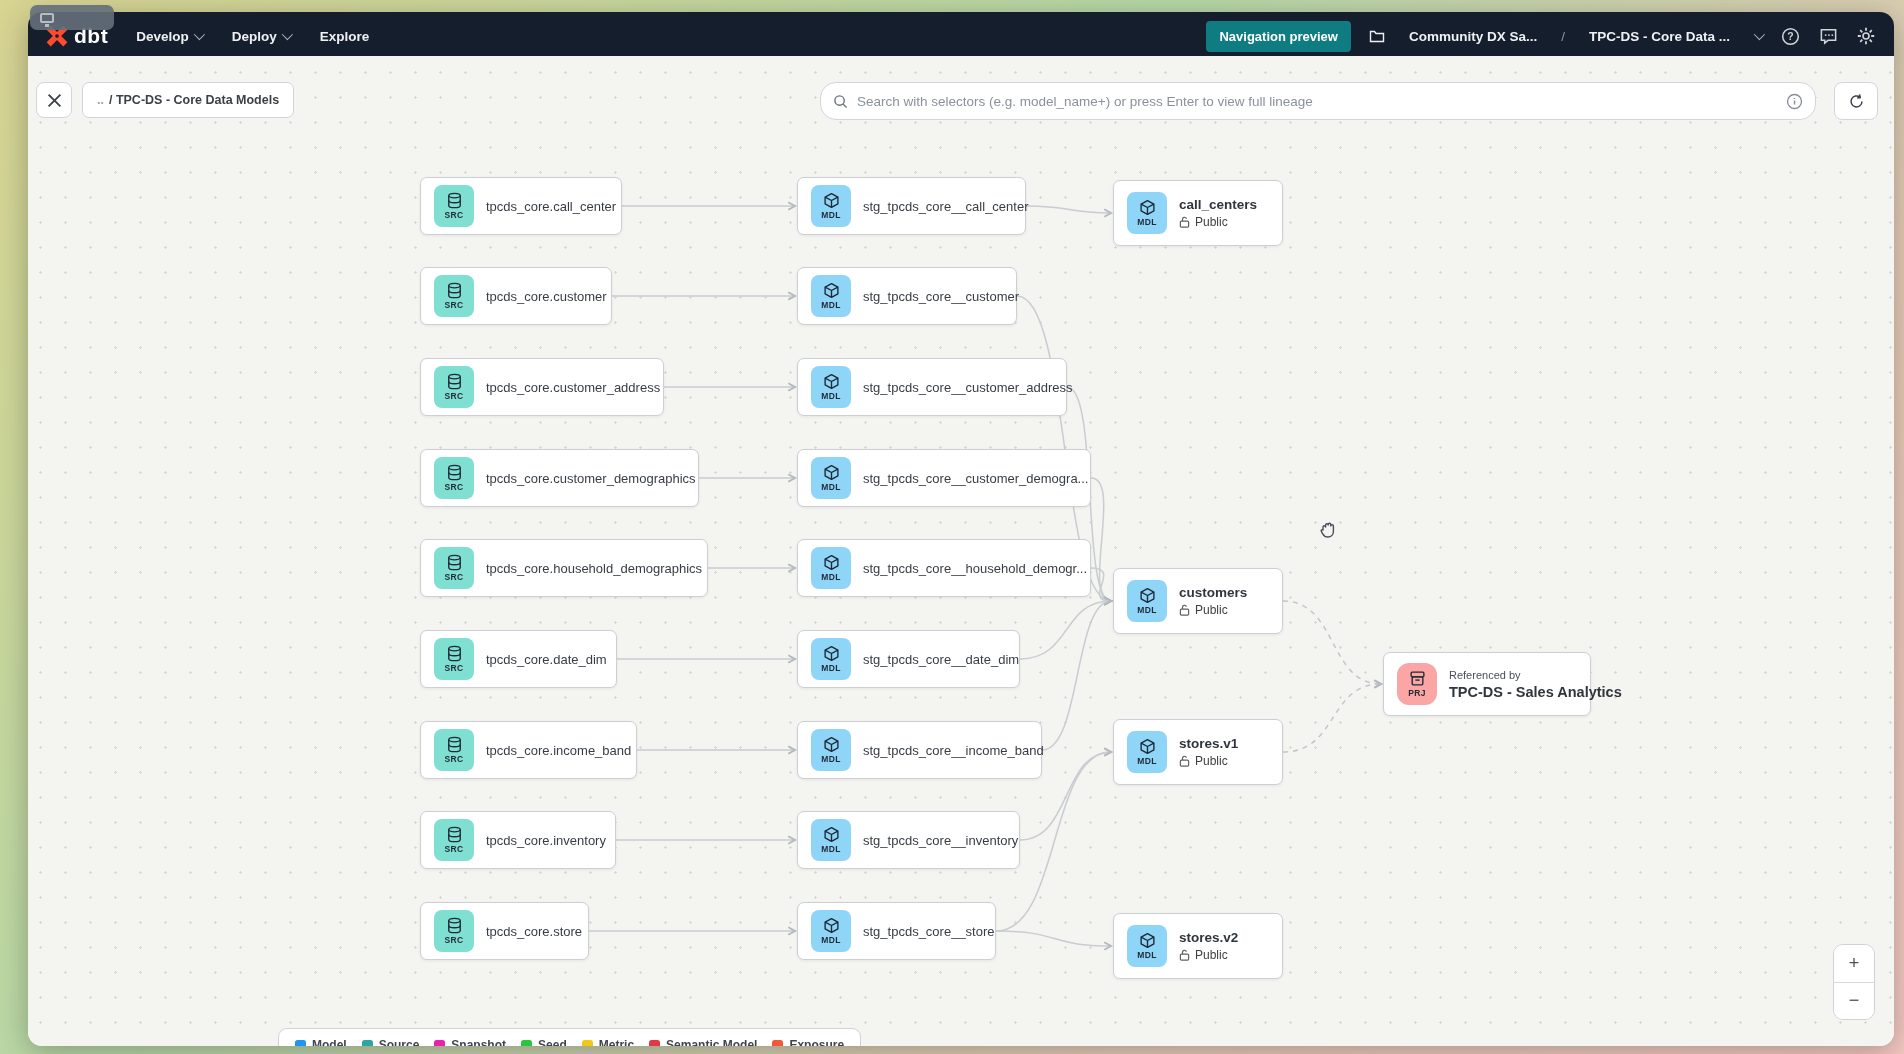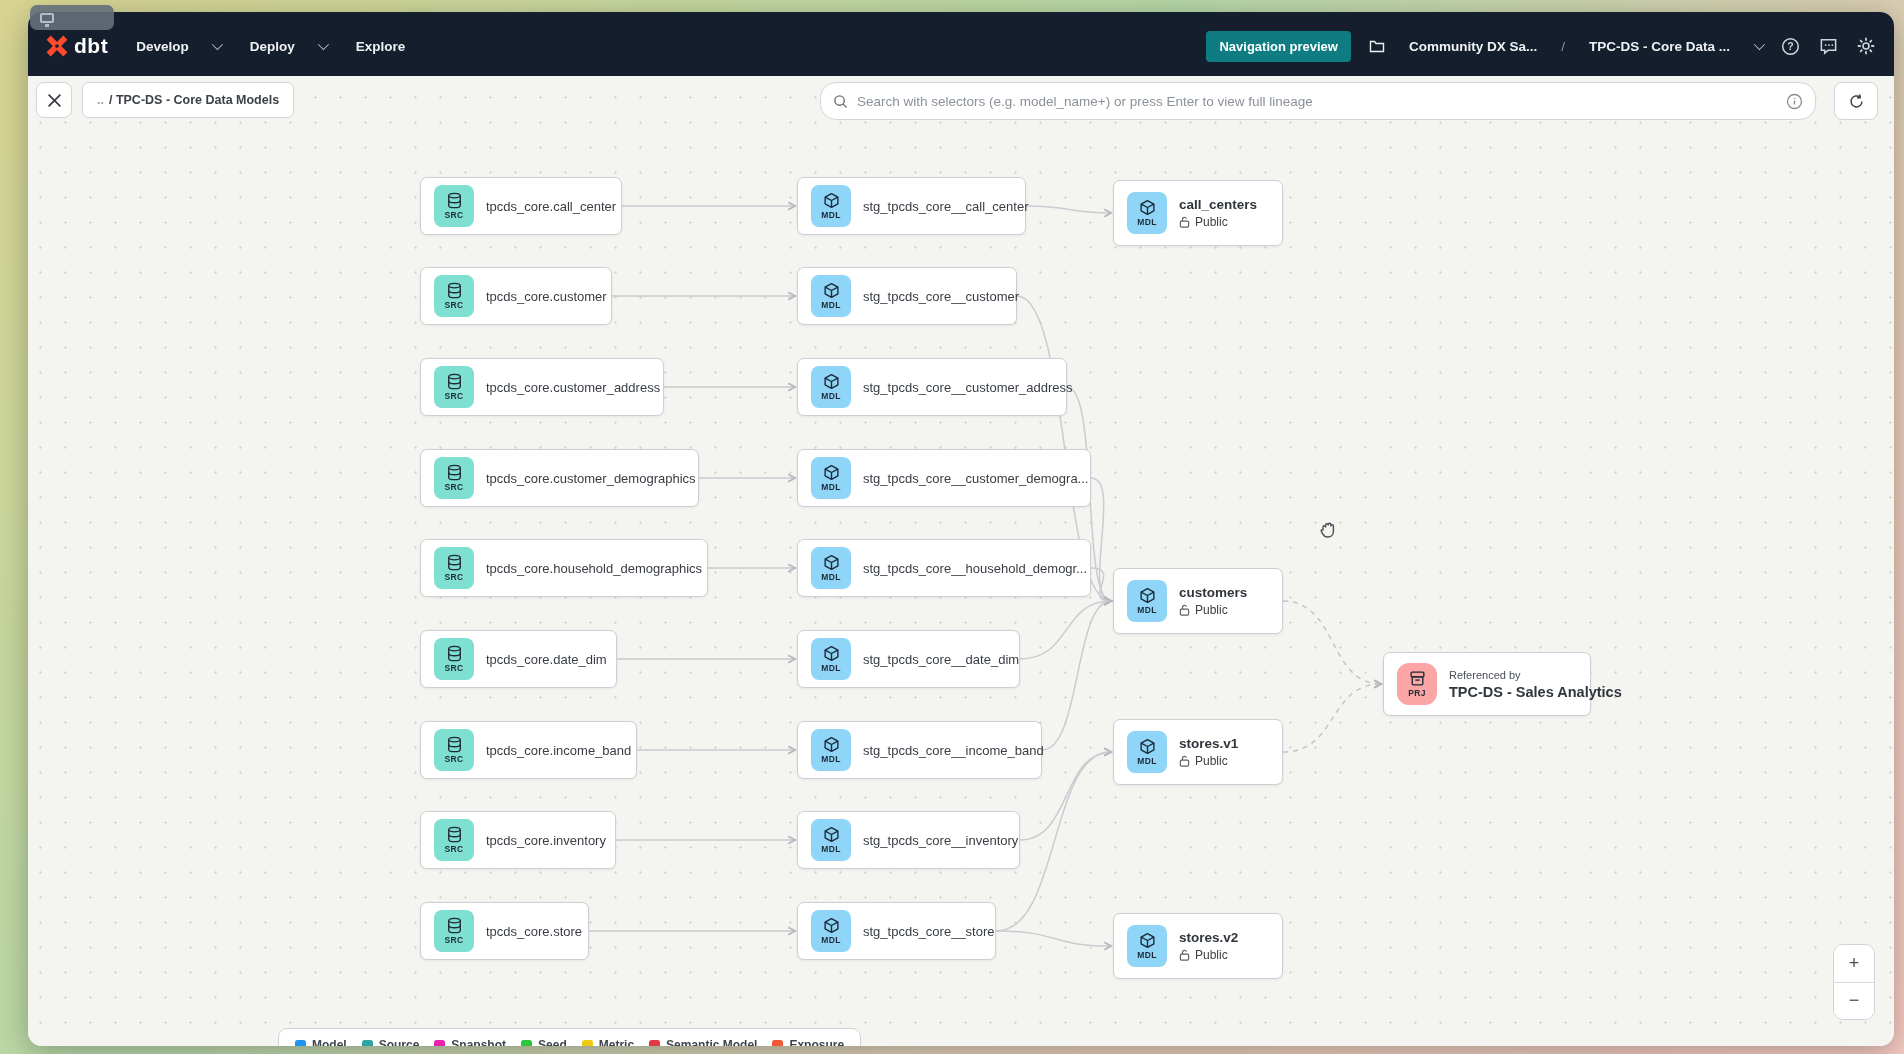--- a/index.html
+++ b/index.html
@@ -10,25 +10,25 @@
   
   .app-window { position:absolute; left:28px; top:12px; width:1866px; height:1034px;
     border-radius:14px; overflow:hidden; background:#f4f4f1; box-shadow:0 6px 30px rgba(40,40,40,.35); }
 
   .cast-tab { position:absolute; left:30px; top:5px; width:84px; height:25px; background:#65707b;
     border-radius:7px; opacity:.9; z-index:50; display:flex; align-items:center; padding-left:10px; }
   .cast-tab .mini-ic { width:14px; height:10px; border:2px solid #c9cfd5; border-radius:2px; position:relative; }
   .cast-tab .mini-ic:after { content:""; position:absolute; left:3px; top:9px; width:4px; height:3px; background:#c9cfd5; }
 
   
-  .navbar { height:64px; background:#151e2c; display:flex; align-items:center; padding:4px 18px 0 16px; position:relative; z-index:5; }
+  .navbar { height:44px; background:#151e2c; display:flex; align-items:center; padding:4px 18px 0 16px; position:relative; z-index:5; }
   .logo { display:flex; align-items:center; gap:4px; margin-right:28px; }
   .logo-word { color:#fff; font-size:21px; font-weight:bold; letter-spacing:.5px; }
   .nav-menu { display:flex; align-items:center; gap:30px; }
-  .nav-item { color:#eef1f4; font-size:13.5px; font-weight:bold; display:flex; align-items:center; gap:23px; cursor:pointer; }
+  .nav-item { color:#eef1f4; font-size:13.5px; font-weight:bold; display:flex; align-items:center; gap:5px; cursor:pointer; }
   .chev { width:8px; height:8px; border-right:1.6px solid #aeb6bf; border-bottom:1.6px solid #aeb6bf;
     transform:rotate(45deg) translateY(-2px); display:inline-block; }
   .nav-right { margin-left:auto; display:flex; align-items:center; gap:18px; }
   .nav-preview-btn { background:#0e7c80; color:#fff; font-size:13px; font-weight:bold;
     padding:8px 13px; border-radius:4px; border:none; cursor:pointer; }
   .nav-crumb { display:flex; align-items:center; gap:24px; color:#eef1f4; font-size:13.5px; font-weight:bold; }
   .nav-crumb .sep { color:#8b939d; font-weight:normal; }
   .nav-ic { width:20px; height:20px; display:flex; align-items:center; justify-content:center; cursor:pointer; }
   .nav-ic svg { stroke:#cfd5db; }
 

